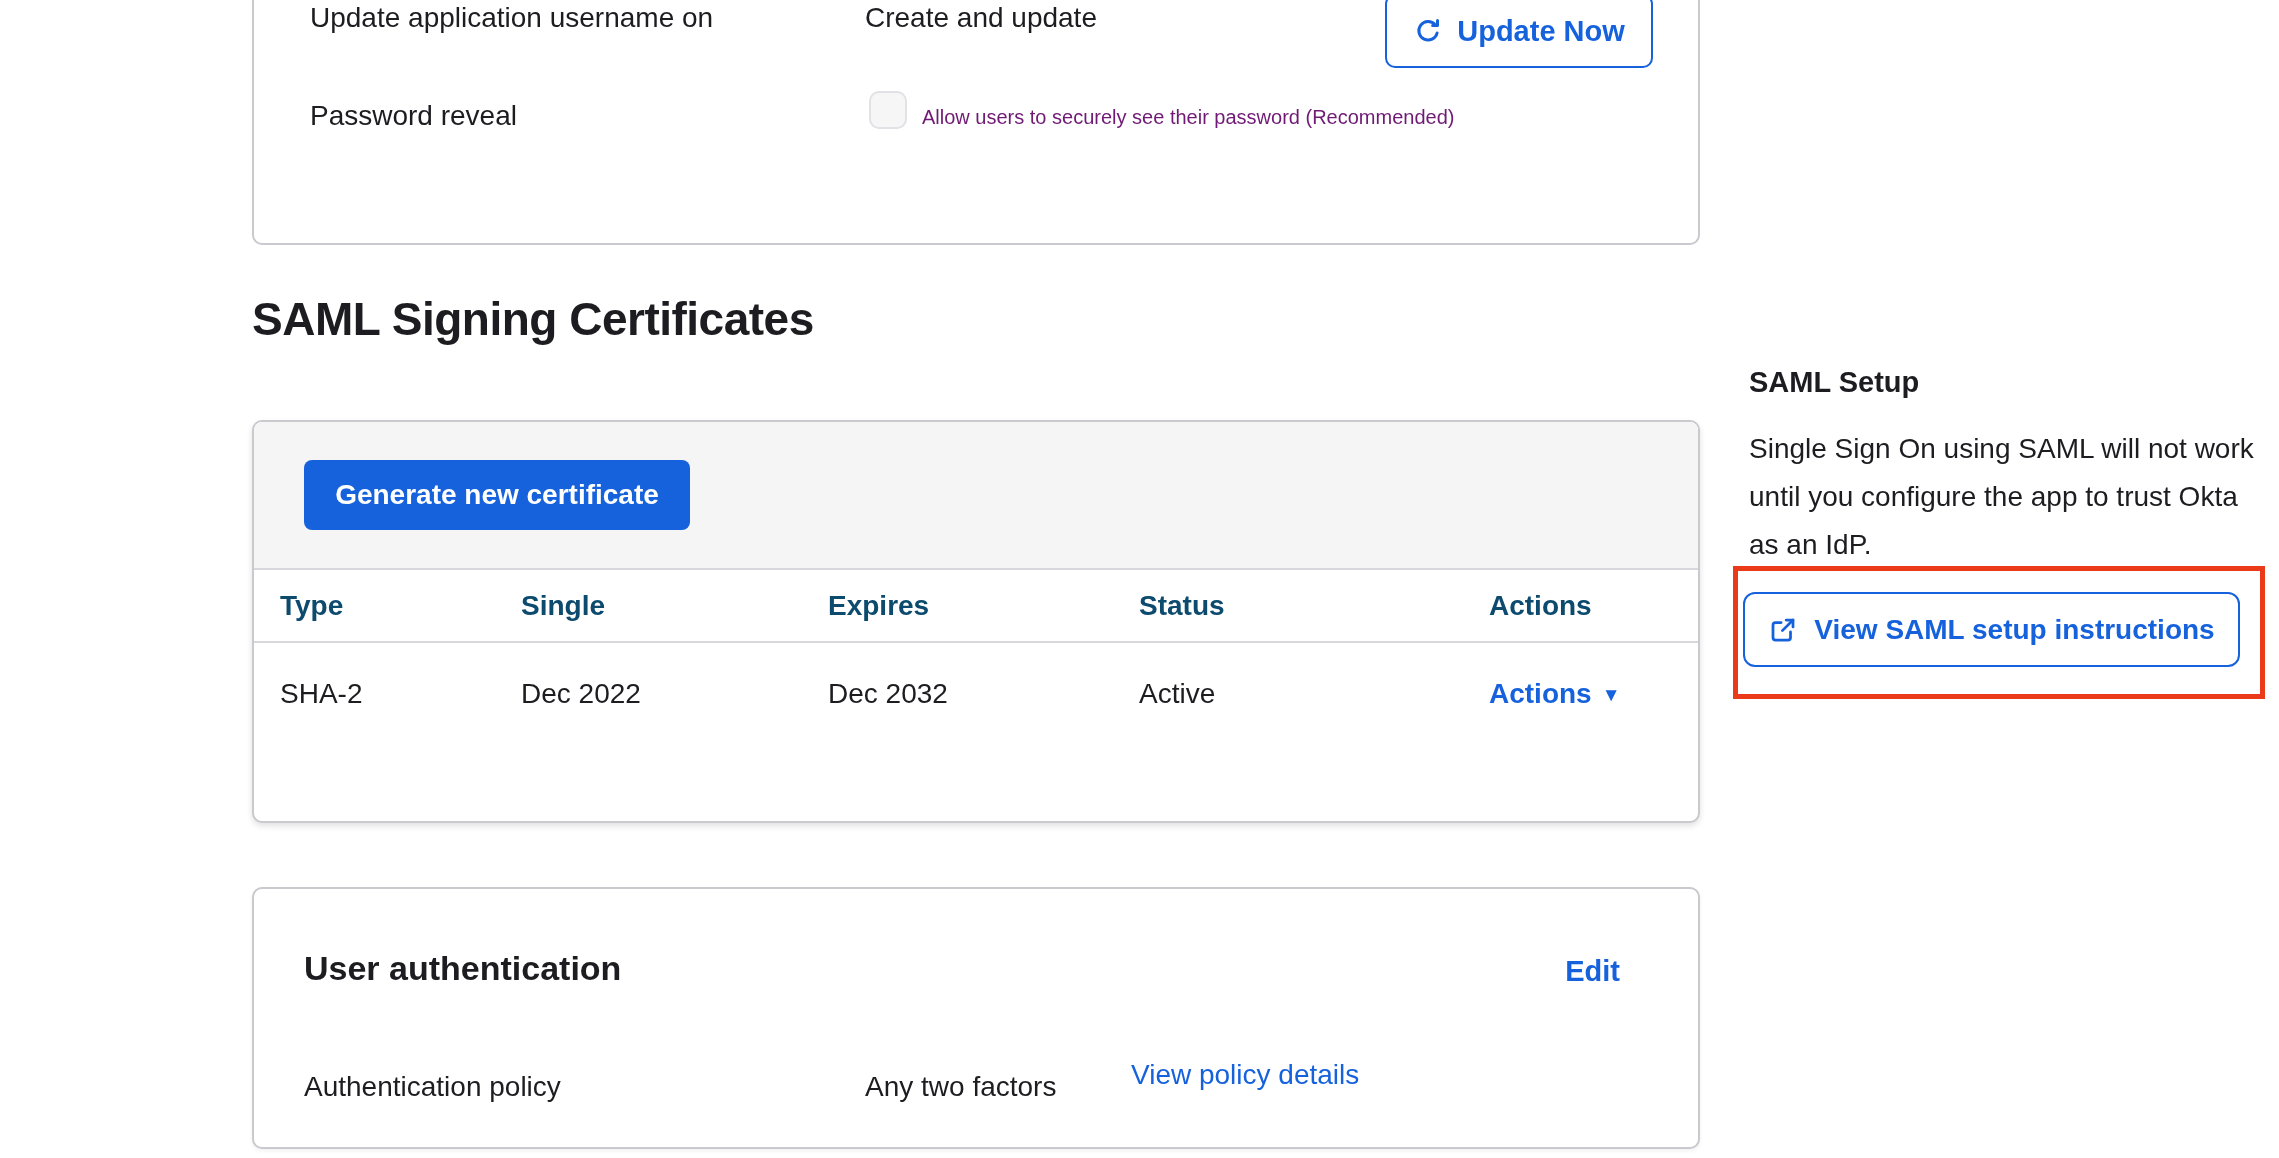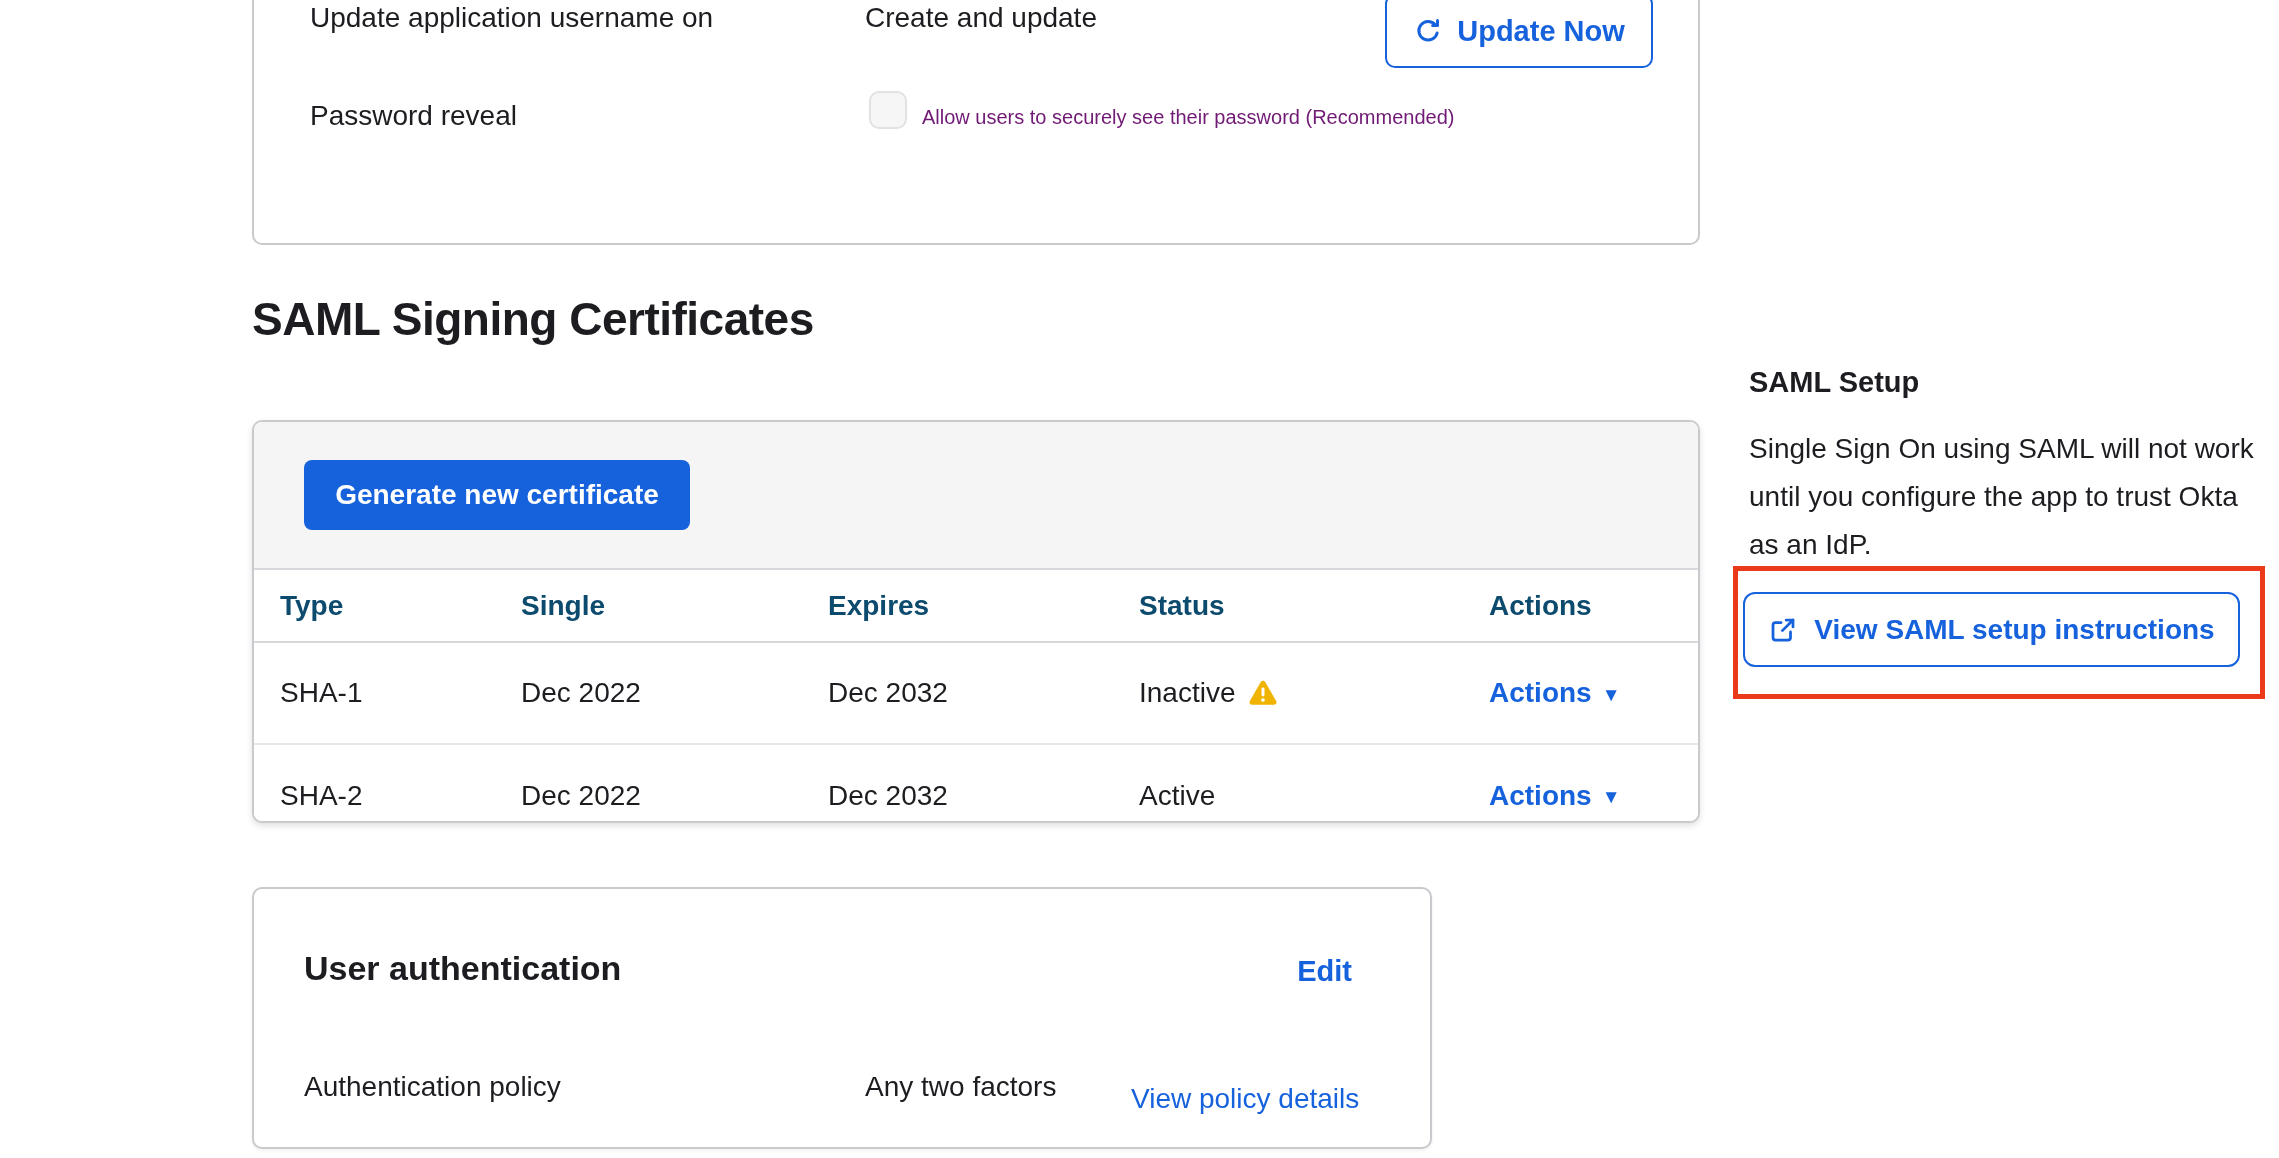--- a/index.html
+++ b/index.html
@@ -90,29 +90,29 @@
     border:5px solid #ea3a19; background:transparent; pointer-events:none;
   }
   .saml-instr-btn {
     position:absolute; left:1743px; top:592px; width:497px; height:75px;
     background:#fff; border:2px solid #1662dd; border-radius:12px;
     display:flex; align-items:center; justify-content:center; gap:16px;
     color:#1662dd; font-size:28px; font-weight:bold; cursor:pointer;
   }
 
   
-  .auth-card { left:252px; top:887px; width:1180px; height:262px;
+  .auth-card { left:252px; top:887px; width:1448px; height:262px;
     box-shadow:0 2px 4px rgba(0,0,0,0.06); }
   .auth-title { position:absolute; left:50px; top:60px;
     font-size:34px; font-weight:bold; color:#1d1d21; }
   .edit-link { position:absolute; right:78px; top:66px;
     font-size:29px; font-weight:600; color:#1662dd; cursor:pointer; }
   .auth-row-label { position:absolute; left:50px; top:182px; font-size:28px; }
   .auth-row-value { position:absolute; left:611px; top:182px; font-size:28px; }
-  .policy-link { position:absolute; left:877px; top:194px;
+  .policy-link { position:absolute; left:877px; top:170px;
     font-size:28px; color:#1662dd; cursor:pointer; }
 
   .icon { display:inline-flex; align-items:center; }
 </style>
 </head>
 <body>
 
 <div class="card top-card">
 
   <div class="abs row-label" style="left:50px; top:42px;">Update application username on</div>
@@ -156,43 +156,20 @@
       <tr>
         <th>Type</th>
         <th>Single</th>
         <th>Expires</th>
         <th>Status</th>
         <th>Actions</th>
       </tr>
     </thead>
     <tbody>
       <tr class="body-row">
-        <td>SHA-1</td>
-        <td>Dec 2022</td>
-        <td>Dec 2032</td>
-        <td>
-          <span class="status-cell">
-            <span>Inactive</span>
-            <span class="icon">
-              <svg width="30" height="27" viewBox="0 0 24 22">
-                <path d="M10.3 1.5c.76-1.32 2.66-1.32 3.42 0l9 15.6c.76 1.33-.2 2.98-1.72 2.98H3c-1.53 0-2.48-1.65-1.72-2.98z" fill="#f0b400"></path>
-                <rect x="10.8" y="6.2" width="2.4" height="7.2" rx="1.2" fill="#ffffff"></rect>
-                <circle cx="12" cy="16.3" r="1.5" fill="#ffffff"></circle>
-              </svg>
-            </span>
-          </span>
-        </td>
-        <td>
-          <span class="actions-link">
-            <span>Actions</span>
-            <span class="caret">▼</span>
-          </span>
-        </td>
-      </tr>
-      <tr class="body-row">
         <td>SHA-2</td>
         <td>Dec 2022</td>
         <td>Dec 2032</td>
         <td>
           <span class="status-cell">
             <span>Active</span>
           </span>
         </td>
         <td>
           <span class="actions-link">

